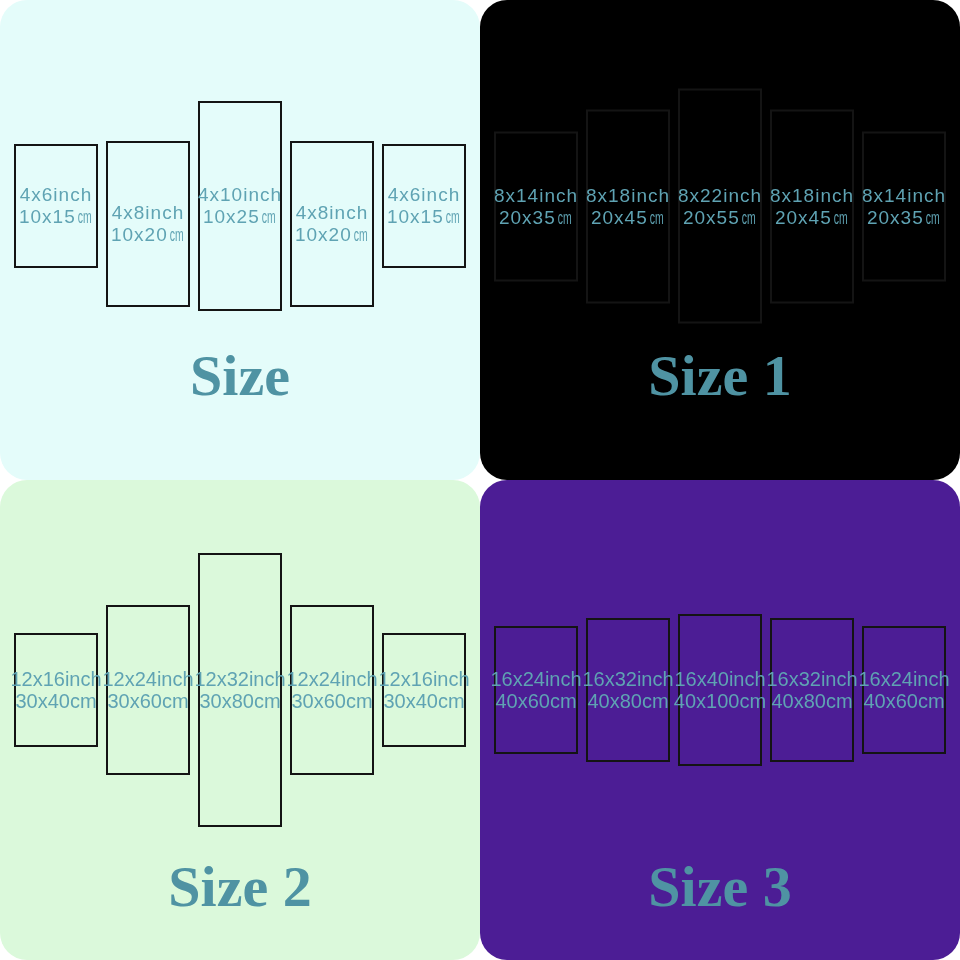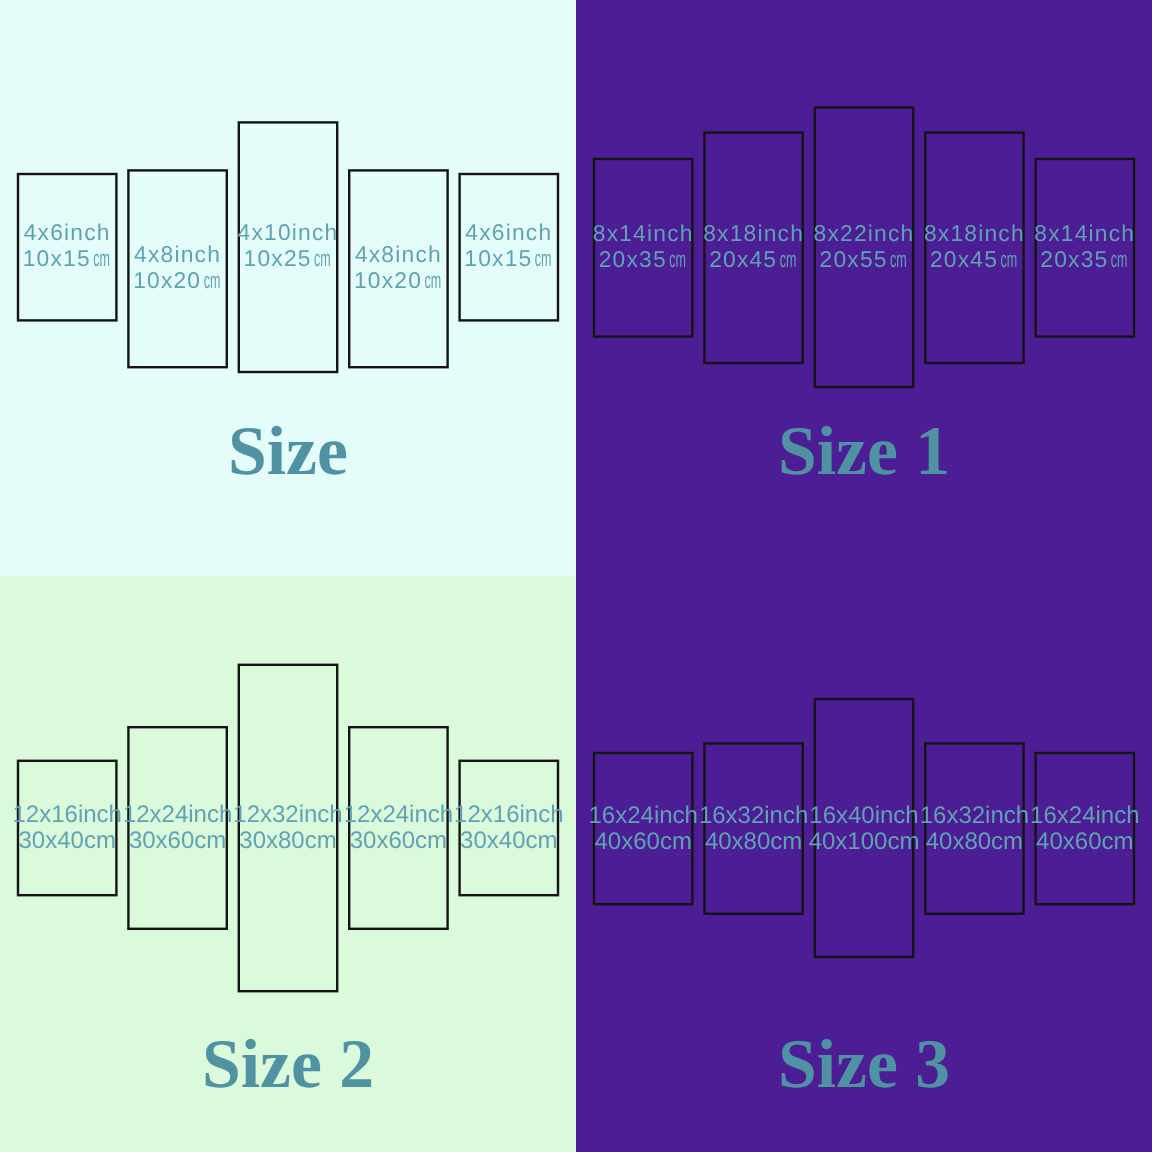--- a/index.html
+++ b/index.html
@@ -9,21 +9,21 @@
     overflow: hidden;
   }
   .grid {
     display: grid;
     grid-template-columns: 480px 480px;
     grid-template-rows: 480px 480px;
     width: 960px; height: 960px;
   }
   .quadrant {
     position: relative;
-    width: 480px; height: 480px;
+    width: 480px; height: 480px; border-radius: 27px;
   }
   .panels {
     position: absolute;
     left: 50%;
     display: flex;
     align-items: center;
     gap: 8px;
     transform: translate(-50%, -50%);
   }
   .q1 .panels, .q2 .panels { top: 206px; }
@@ -34,21 +34,21 @@
     border: 2px solid var(--panel-border, #141414);
     display: flex;
     flex-direction: column;
     align-items: center;
     justify-content: center;
     flex: 0 0 auto;
   }
   .q1 .p-s { height: 124px; } .q1 .p-m { height: 166px; margin-top: 36px; } .q1 .p-l { height: 210px; align-items: center; }
   .q2 .p-s { height: 150px; } .q2 .p-m { height: 194px; } .q2 .p-l { height: 235px; }
   .q3 .p-s { height: 114px; } .q3 .p-m { height: 170px; } .q3 .p-l { height: 274px; }
-  .q4 .p-s { height: 128px; } .q4 .p-m { height: 144px; } .q4 .p-l { height: 217px; }
+  .q4 .p-s { height: 128px; } .q4 .p-m { height: 144px; } .q4 .p-l { height: 152px; }
   .panel-label {
     color: var(--label-text, #5fa3b3);
     text-align: center;
     white-space: nowrap;
     line-height: 22px;
     font-size: 20px;
   }
   .q1 .panel-label, .q2 .panel-label { font-size: 19px; letter-spacing: 1px; }
   .q1 .unit, .q2 .unit {
     display: inline-block;
@@ -90,21 +90,21 @@
       <div class="panel p-m">
         <span class="panel-label"><span>4x8inch</span><br><span>10x20</span><span class="unit">cm</span></span>
       </div>
       <div class="panel p-s">
         <span class="panel-label"><span>4x6inch</span><br><span>10x15</span><span class="unit">cm</span></span>
       </div>
     </div>
     <h2 class="title">Size</h2>
   </section>
 
-  <section class="quadrant q2" style="background-color: #4c1d95;">
+  <section class="quadrant q2" style="background-color: #000000;">
     <div class="panels">
       <div class="panel p-s">
         <span class="panel-label"><span>8x14inch</span><br><span>20x35</span><span class="unit">cm</span></span>
       </div>
       <div class="panel p-m">
         <span class="panel-label"><span>8x18inch</span><br><span>20x45</span><span class="unit">cm</span></span>
       </div>
       <div class="panel p-l">
         <span class="panel-label"><span>8x22inch</span><br><span>20x55</span><span class="unit">cm</span></span>
       </div>

